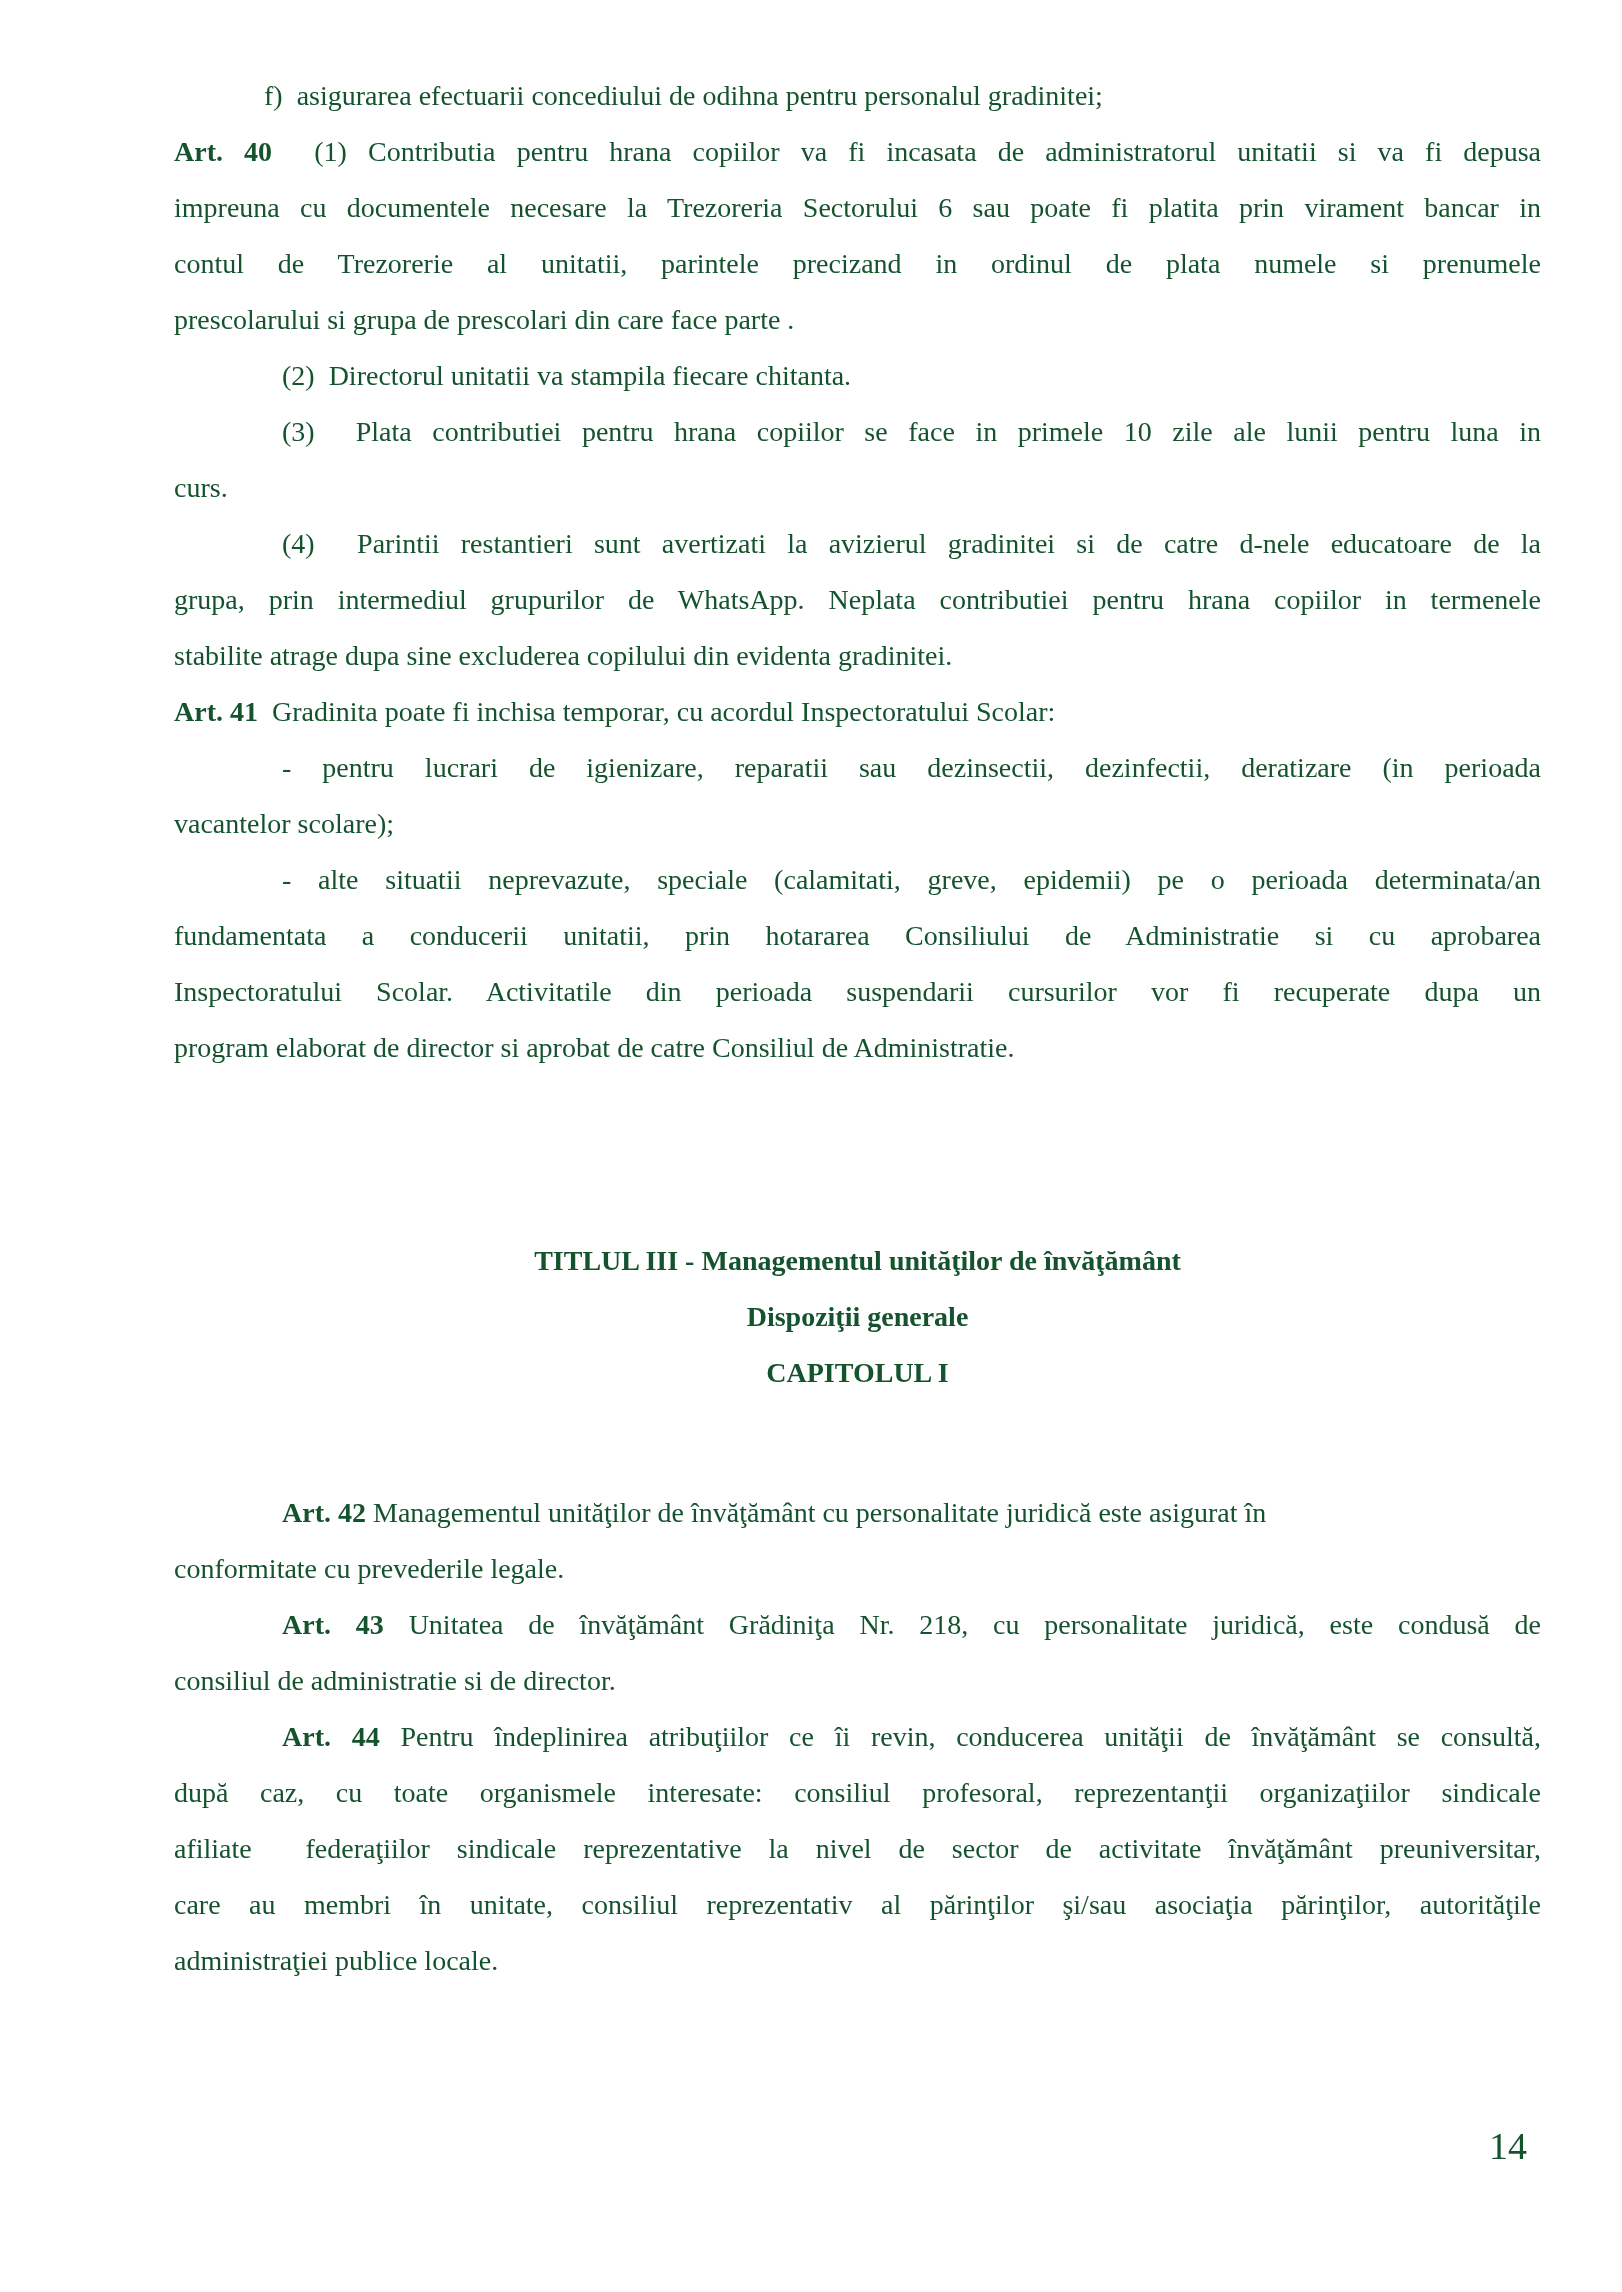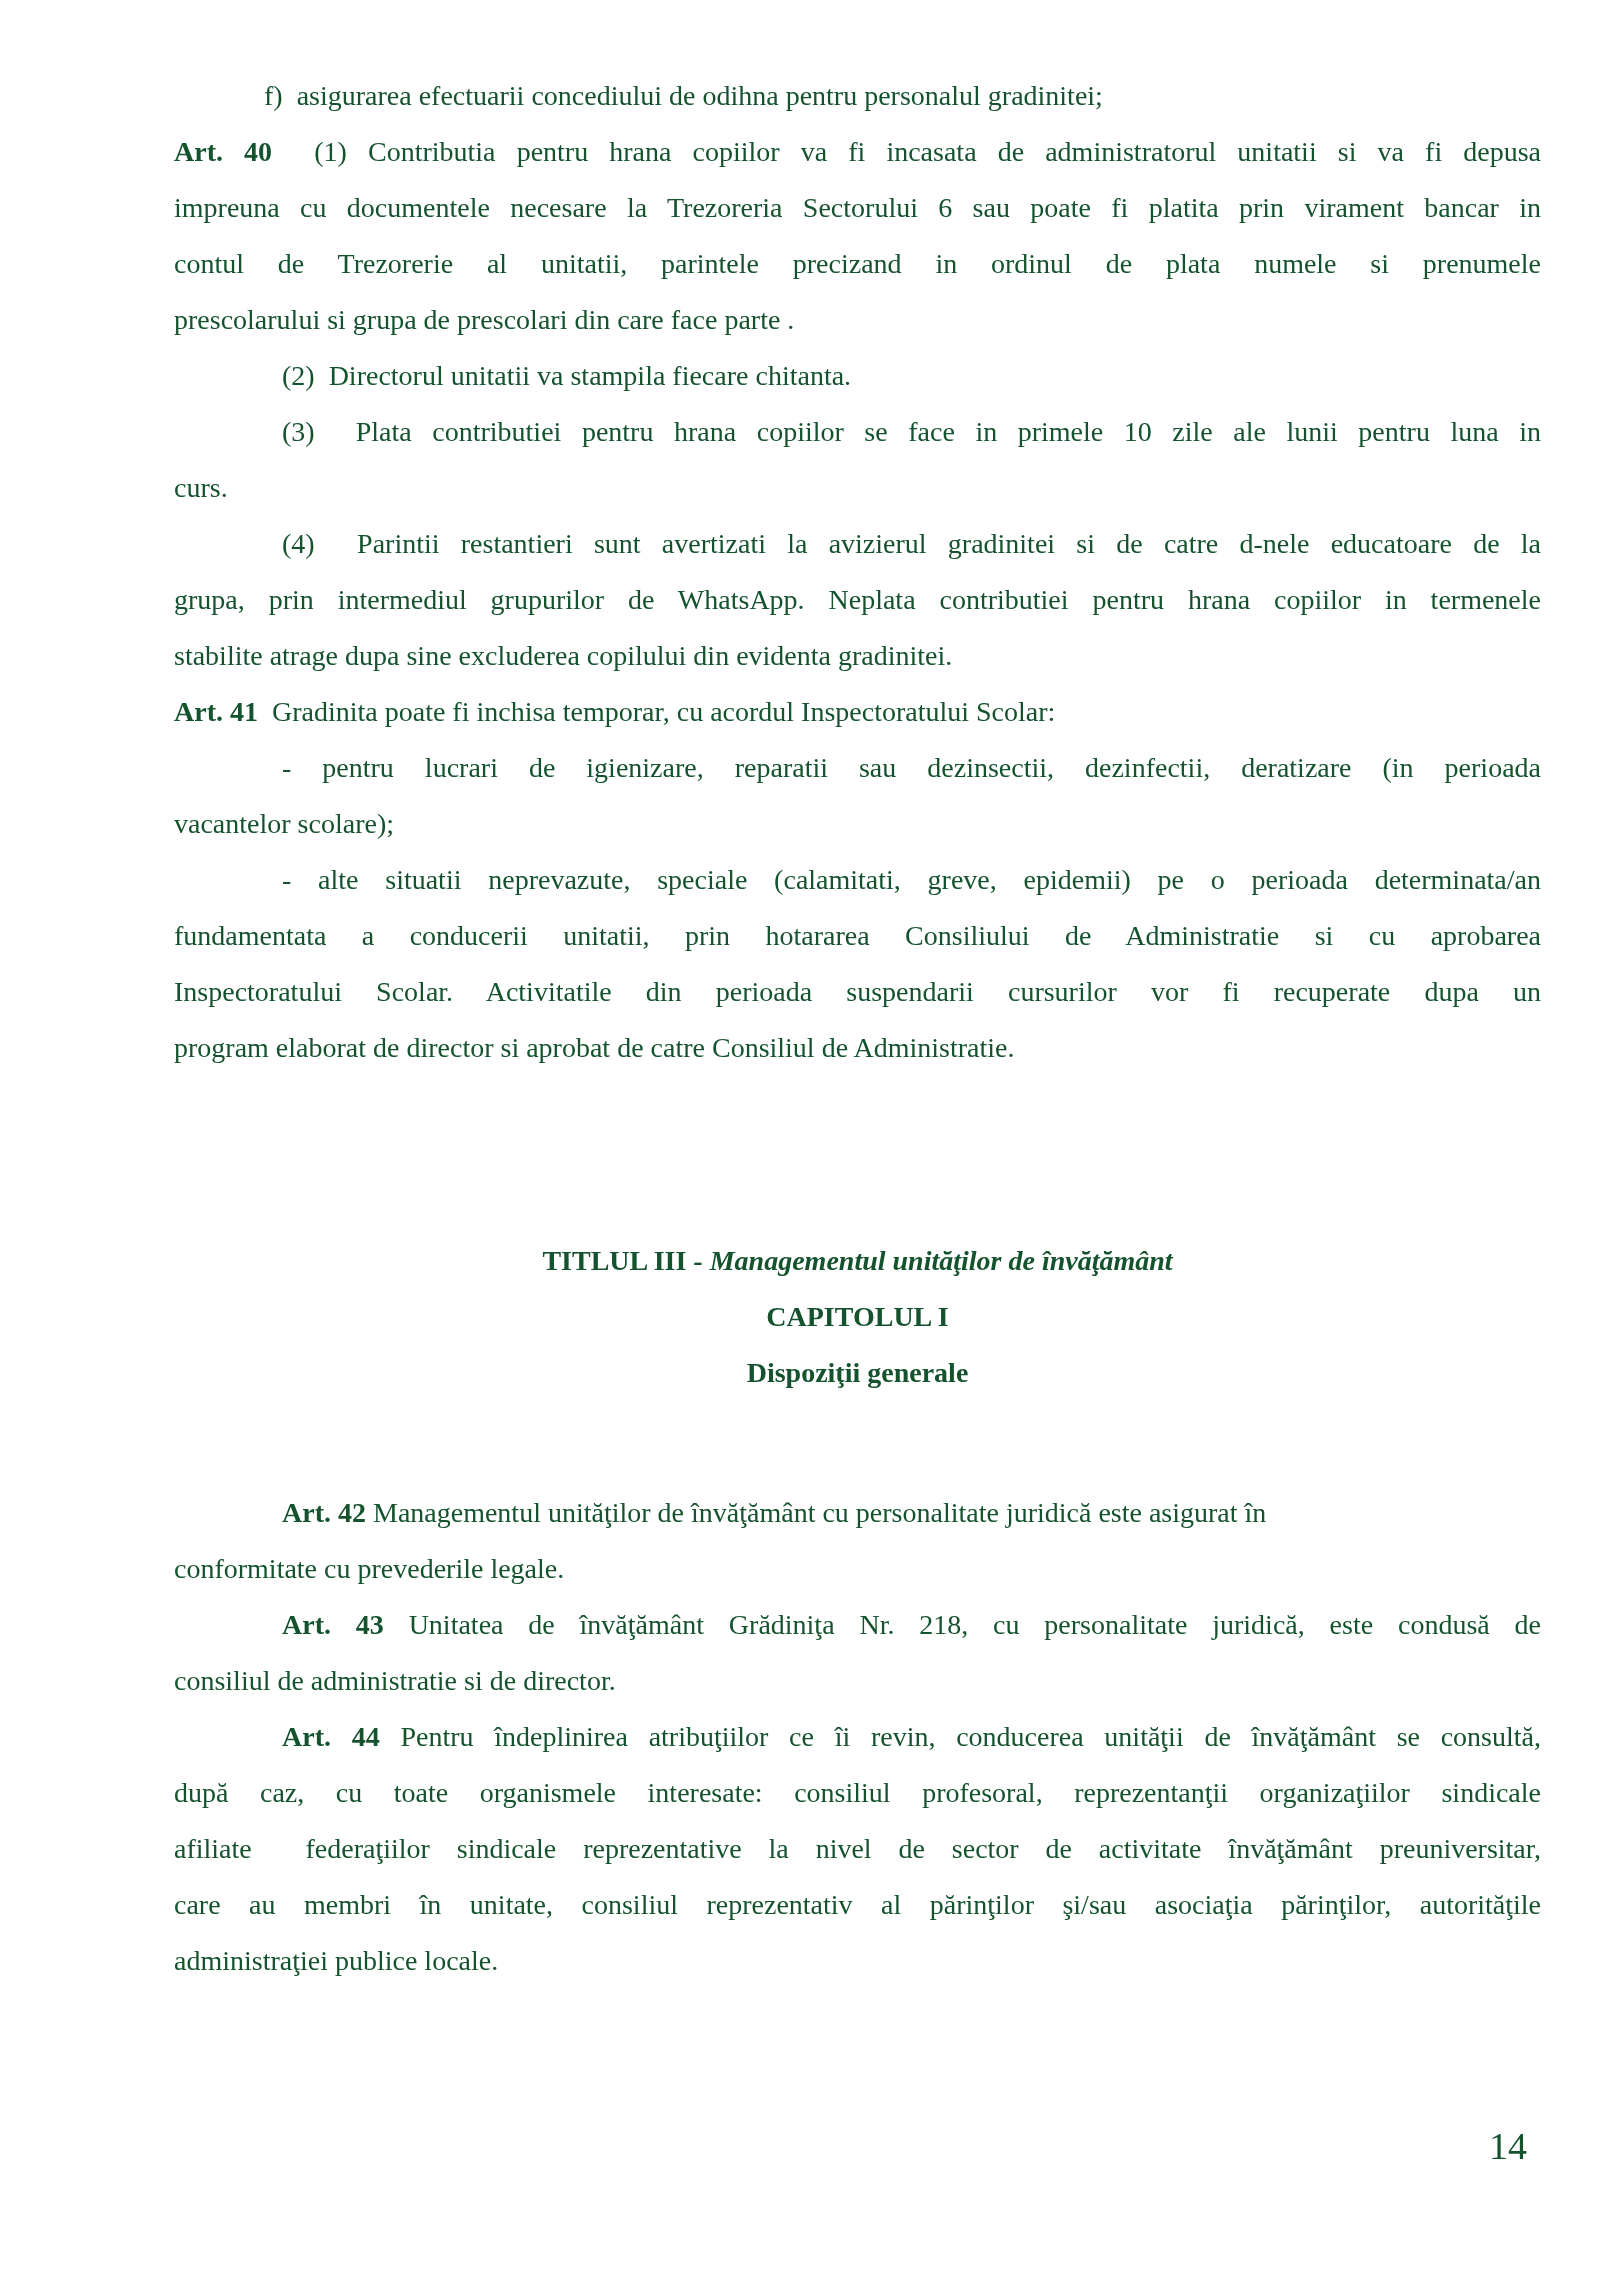--- a/index.html
+++ b/index.html
@@ -13,21 +13,21 @@
     font-family: "Liberation Serif", "DejaVu Serif", serif;
     font-size: 28px;
     line-height: 56px;
     color: #14532d;
     overflow: hidden;
   }
   .line { text-align: left; }
   .line.j { text-align: justify; text-align-last: justify; }
   .line.center { text-align: center; text-align-last: center; }
   .b { font-weight: bold; }
-  .i { font-style: italic; }
+  .i { }
   .spacer { width: 100%; }
   .page-number {
     position: absolute;
     top: 2118px;
     right: 95px;
     font-size: 38px;
     line-height: 56px;
   }
 </style>
 </head>
@@ -48,22 +48,22 @@
       <div class="line"><span class="">stabilite atrage dupa sine excluderea copilului din evidenta gradinitei.</span></div>
       <div class="line"><span class="b">Art. 41</span><span class="">&nbsp; Gradinita poate fi inchisa temporar, cu acordul Inspectoratului Scolar:</span></div>
       <div class="line j" style="text-indent: 108px;"><span class="">- pentru lucrari de igienizare, reparatii sau dezinsectii, dezinfectii, deratizare (in perioada</span></div>
       <div class="line"><span class="">vacantelor scolare);</span></div>
       <div class="line j" style="text-indent: 108px;"><span class="">- alte situatii neprevazute, speciale (calamitati, greve, epidemii) pe o perioada determinata/an</span></div>
       <div class="line j"><span class="">fundamentata a conducerii unitatii, prin hotararea Consiliului de Administratie si cu aprobarea</span></div>
       <div class="line j"><span class="">Inspectoratului Scolar. Activitatile din perioada suspendarii cursurilor vor fi recuperate dupa un</span></div>
       <div class="line"><span class="">program elaborat de director si aprobat de catre Consiliul de Administratie.</span></div>
       <div class="spacer" style="height: 157px;"></div>
       <div class="line center"><span class="b">TITLUL III - </span><span class="b i">Managementul unităţilor de învăţământ</span></div>
+      <div class="line center"><span class="b">Dispoziţii generale</span></div>
       <div class="line center"><span class="b">CAPITOLUL I</span></div>
-      <div class="line center"><span class="b">Dispoziţii generale</span></div>
       <div class="spacer" style="height: 84px;"></div>
       <div class="line" style="text-indent: 108px;"><span class="b">Art. 42</span><span class=""> Managementul unităţilor de învăţământ cu personalitate juridică este asigurat în</span></div>
       <div class="line"><span class="">conformitate cu prevederile legale.</span></div>
       <div class="line j" style="text-indent: 108px;"><span class="b">Art. 43</span><span class=""> Unitatea de învăţământ Grădiniţa Nr. 218, cu personalitate juridică, este condusă de</span></div>
       <div class="line"><span class="">consiliul de administratie si de director.</span></div>
       <div class="line j" style="text-indent: 108px;"><span class="b">Art. 44</span><span class=""> Pentru îndeplinirea atribuţiilor ce îi revin, conducerea unităţii de învăţământ se consultă,</span></div>
       <div class="line j"><span class="">după caz, cu toate organismele interesate: consiliul profesoral, reprezentanţii organizaţiilor sindicale</span></div>
       <div class="line j"><span class="">afiliate &nbsp;federaţiilor sindicale reprezentative la nivel de sector de activitate învăţământ preuniversitar,</span></div>
       <div class="line j"><span class="">care au membri în unitate, consiliul reprezentativ al părinţilor şi/sau asociaţia părinţilor, autorităţile</span></div>
       <div class="line"><span class="">administraţiei publice locale.</span></div>

